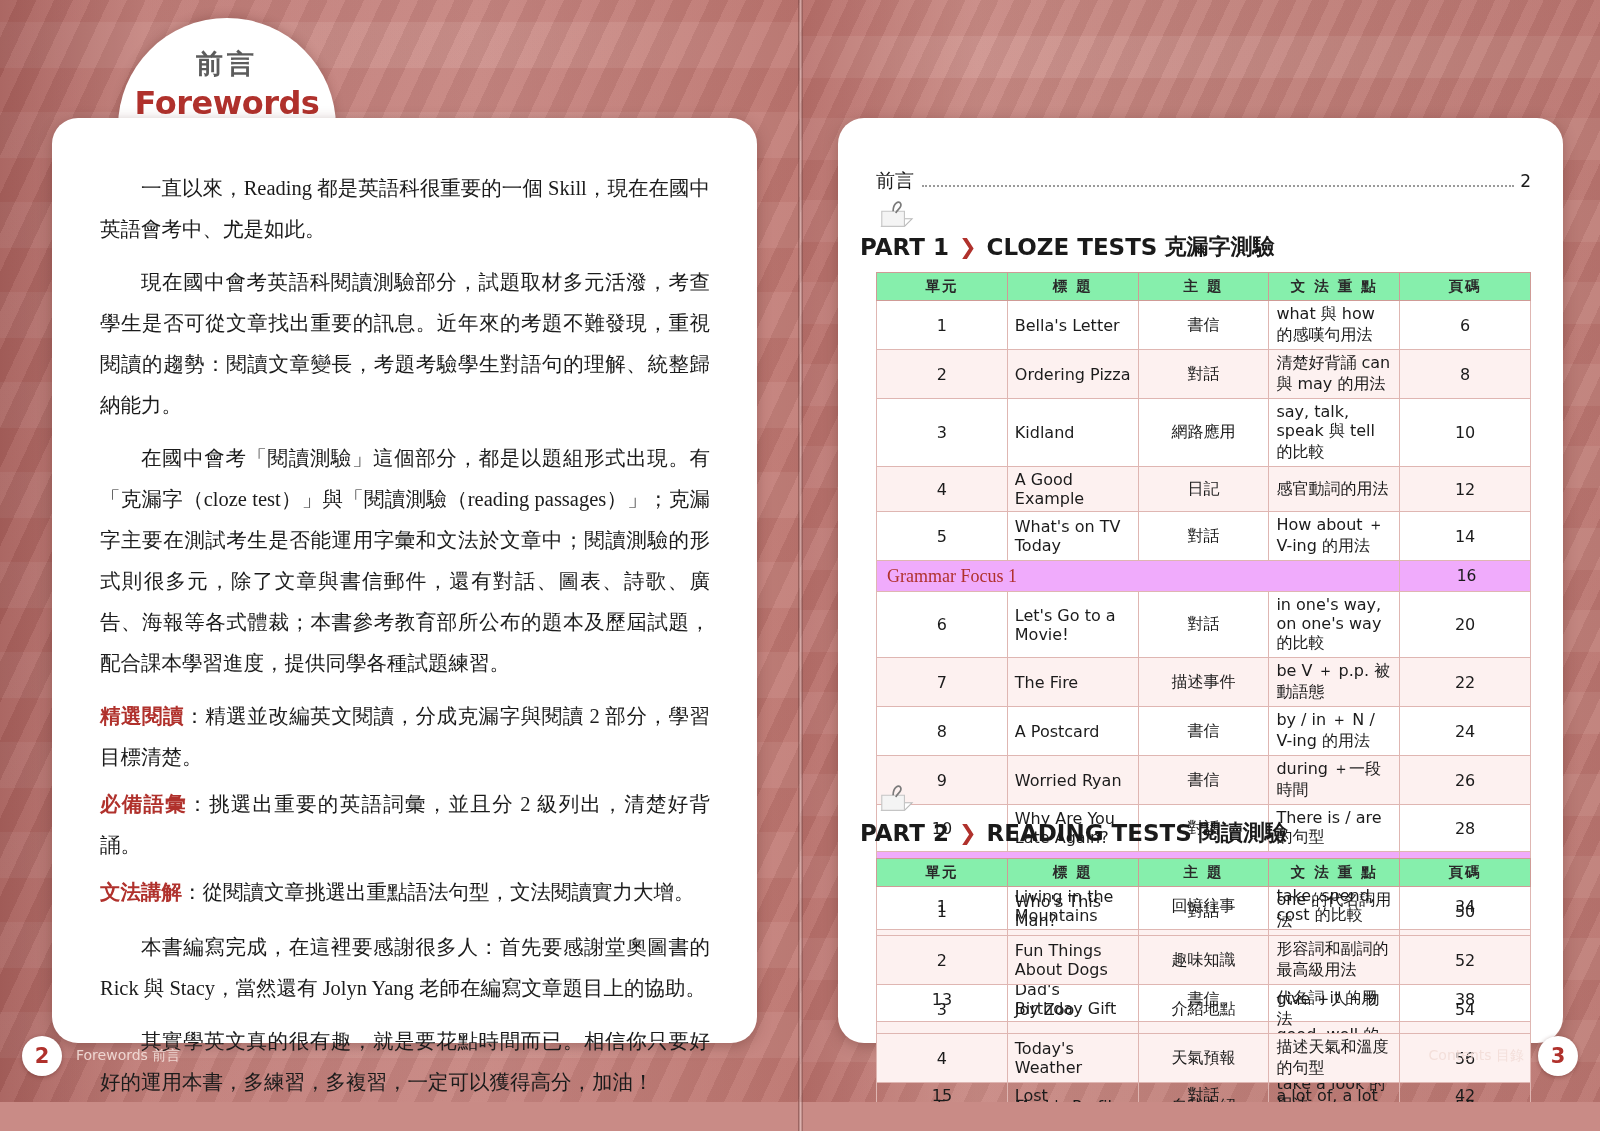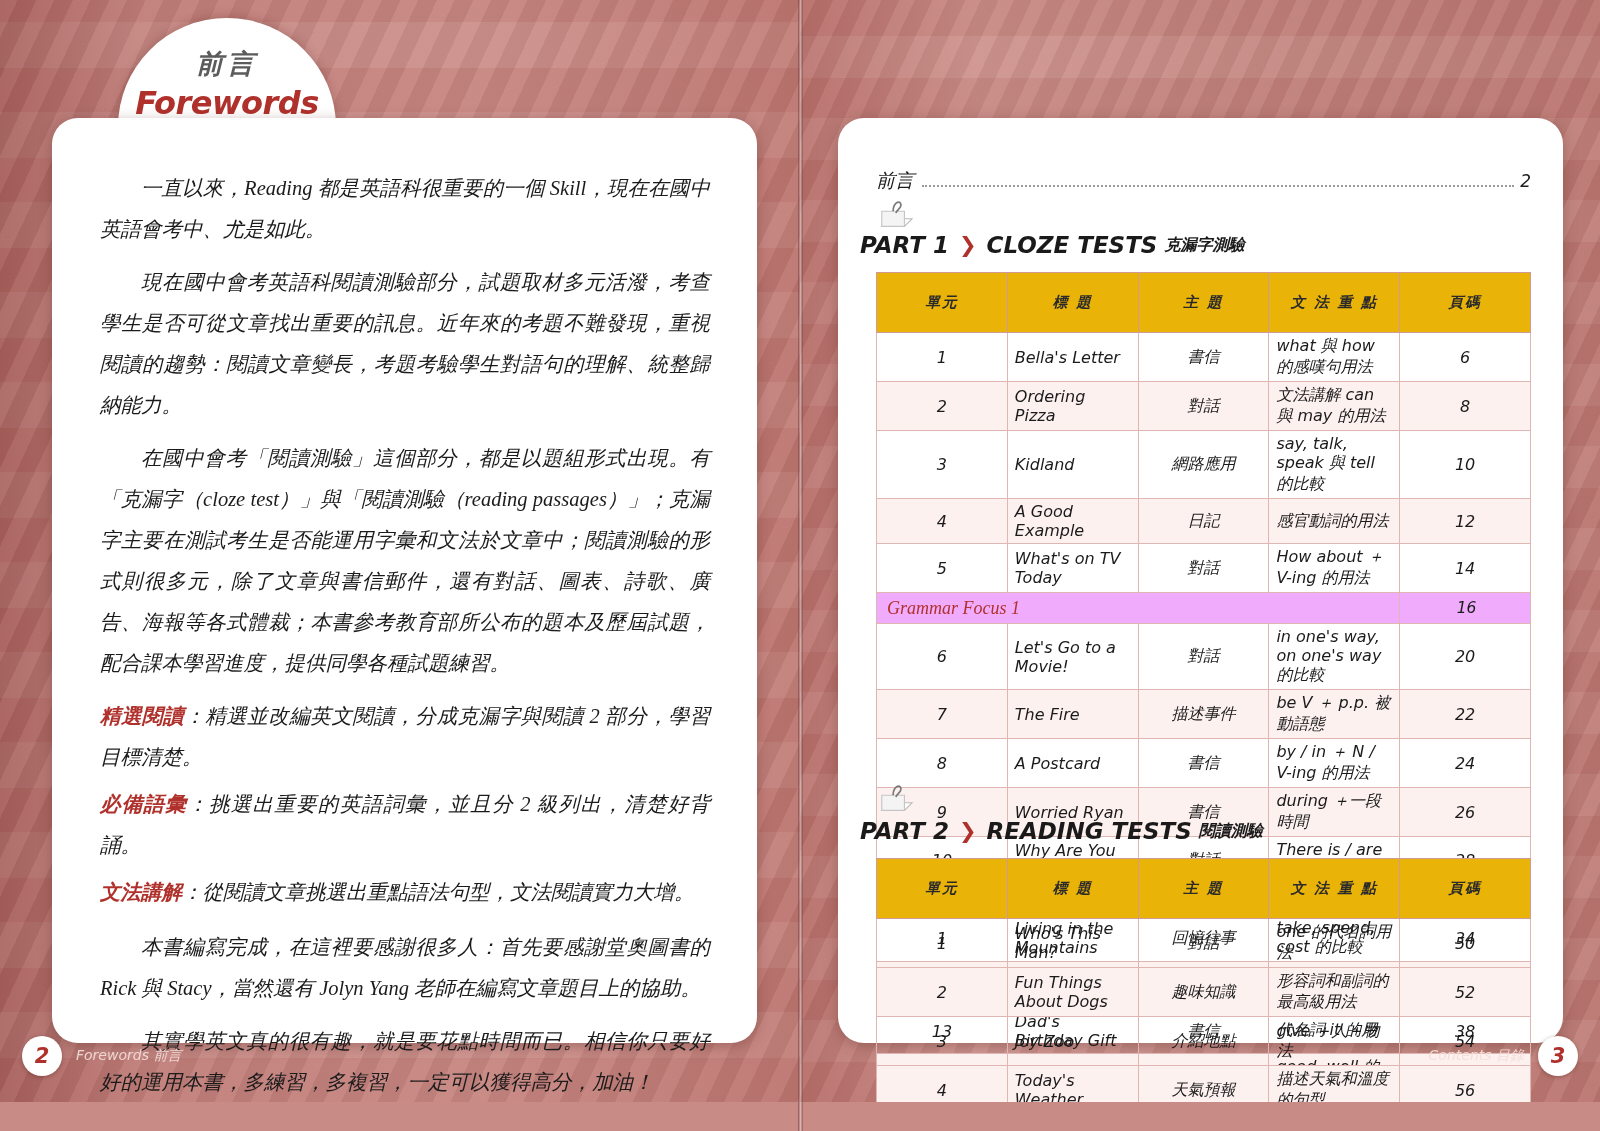--- a/index.html
+++ b/index.html
@@ -17,21 +17,20 @@
   .spread {
     position: absolute;
     inset: 0;
     display: flex;
   }
   .page {
     position: relative;
     width: 800px;
     height: 1102px;
     overflow: hidden;
-    font-style: italic;
   }
   
   .bg-texture {
     position: absolute;
     inset: 0;
     background-color: #c4837e;
     background-image:
       repeating-linear-gradient(115deg, rgba(255,255,255,0.055) 0px, rgba(255,255,255,0.055) 14px, rgba(0,0,0,0.04) 14px, rgba(0,0,0,0.04) 30px),
       repeating-linear-gradient(0deg, rgba(160,70,65,0.10) 0px, rgba(160,70,65,0.10) 40px, rgba(255,255,255,0.03) 40px, rgba(255,255,255,0.03) 82px),
       linear-gradient(90deg, #b9726d 0%, #cd918b 22%, #c48680 55%, #bd7a74 100%);
@@ -187,41 +186,41 @@
     color: #1a1a1a;
     display: flex;
     align-items: center;
     gap: 7px;
   }
   .part-head .arrow {
     color: #b0312c;
     font-size: 21px;
     margin: 0 3px;
   }
-  .part-cn { font-size: 16px; }
+  .part-cn { font-size: 22px; }
 
   .clip-icon {
     position: absolute;
     width: 38px;
     height: 34px;
   }
 
   table.toc {
     position: absolute;
     border-collapse: collapse;
     font-family: "DejaVu Sans", sans-serif;
     table-layout: fixed;
   }
   table.toc th {
-    background: #eab308;
+    background: #86efac;
     border: 1px solid #cf9b96;
     font-size: 14.5px;
     font-weight: bold;
     color: #2a2a2a;
-    padding: 20px 2px;
+    padding: 4px 2px;
     letter-spacing: 2px;
   }
   table.toc td {
     border: 1px solid #dfb6b2;
     font-size: 16px;
     color: #1b1b1b;
     padding: 3px 7px;
     height: 24px;
   }
   table.toc tr.alt td { background: #fdf1f0; }
@@ -317,21 +316,21 @@
           <td class="c-no">1</td>
           <td class="c-title">Bella's Letter</td>
           <td class="c-topic">書信</td>
           <td class="c-gram">what 與 how 的感嘆句用法</td>
           <td class="c-page">6</td>
         </tr>
         <tr class="alt">
           <td class="c-no">2</td>
           <td class="c-title">Ordering Pizza</td>
           <td class="c-topic">對話</td>
-          <td class="c-gram">文法講解 can 與 may 的用法</td>
+          <td class="c-gram">清楚好背誦 can 與 may 的用法</td>
           <td class="c-page">8</td>
         </tr>
         <tr>
           <td class="c-no">3</td>
           <td class="c-title">Kidland</td>
           <td class="c-topic">網路應用</td>
           <td class="c-gram">say, talk, speak 與 tell 的比較</td>
           <td class="c-page">10</td>
         </tr>
         <tr class="alt">

